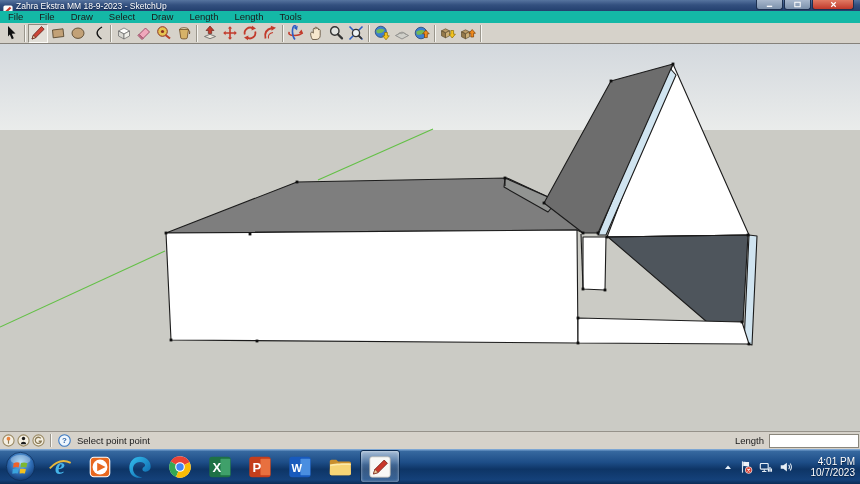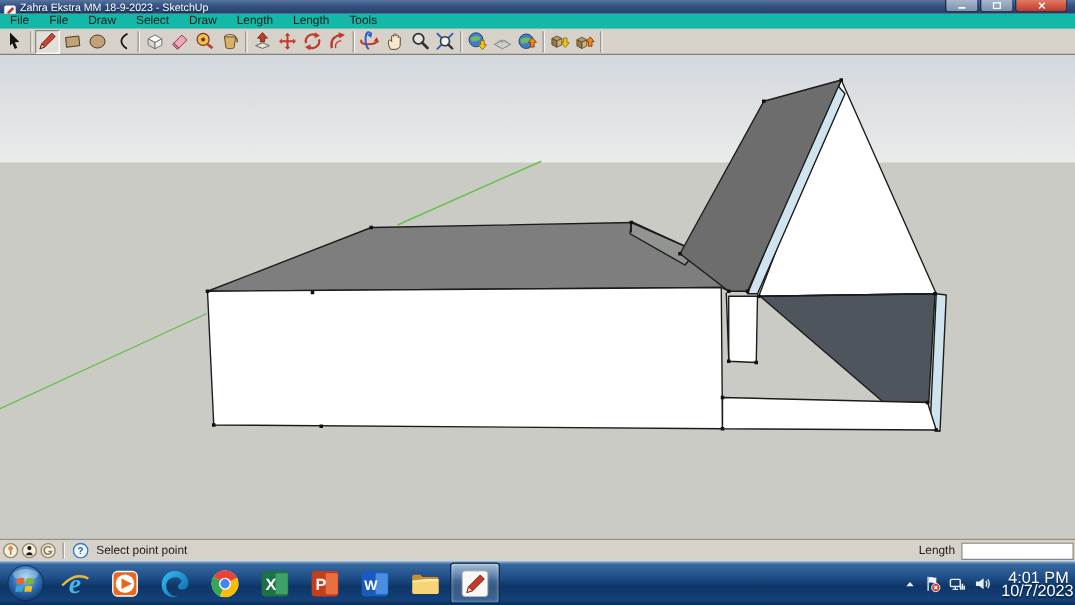--- a/index.html
+++ b/index.html
@@ -49,21 +49,21 @@
   .startbtn{width:40px;height:35px;display:flex;align-items:center;justify-content:center;}
   .startbtn svg{width:31px;height:31px;}
   .tbapp{width:40px;height:33px;margin:1px 0;display:flex;align-items:center;justify-content:center;border-radius:3px;box-sizing:border-box;}
   .tbapp svg{width:26px;height:26px;}
   .tbapp.active{background:linear-gradient(180deg,rgba(255,255,255,.55),rgba(255,255,255,.18) 45%,rgba(160,200,240,.25));
     border:1px solid #0d2c52;box-shadow:inset 0 0 3px rgba(255,255,255,.6);}
   .tray{margin-left:auto;display:flex;align-items:center;padding-right:5px;}
   .trayicon{margin-left:6px;display:flex;align-items:center;}
   .trayicon svg{width:14px;height:14px;}
   .trayicon.small svg{width:10px;height:10px;}
-  .clock{margin-left:8px;color:#fff;font-size:13px;line-height:11px;text-align:right;
+  .clock{margin-left:8px;color:#fff;font-size:10px;line-height:11px;text-align:right;
     text-shadow:0 1px 1px #08203e;width:54px;}
 </style>
 </head>
 <body>
 
 <div class="titlebar">
   <span class="applogo"><svg viewBox="0 0 12 12">
         <rect x="0.5" y="0.5" width="11" height="11" rx="2" fill="#fdfdfb"></rect>
         <path d="M2.5 9.5 L3.2 7 L8.2 2 L10 3.8 L5 8.8 Z" fill="#c8372a"></path>
         <path d="M2.5 9.5 L3.2 7 L5 8.8 Z" fill="#eecf9f"></path>

